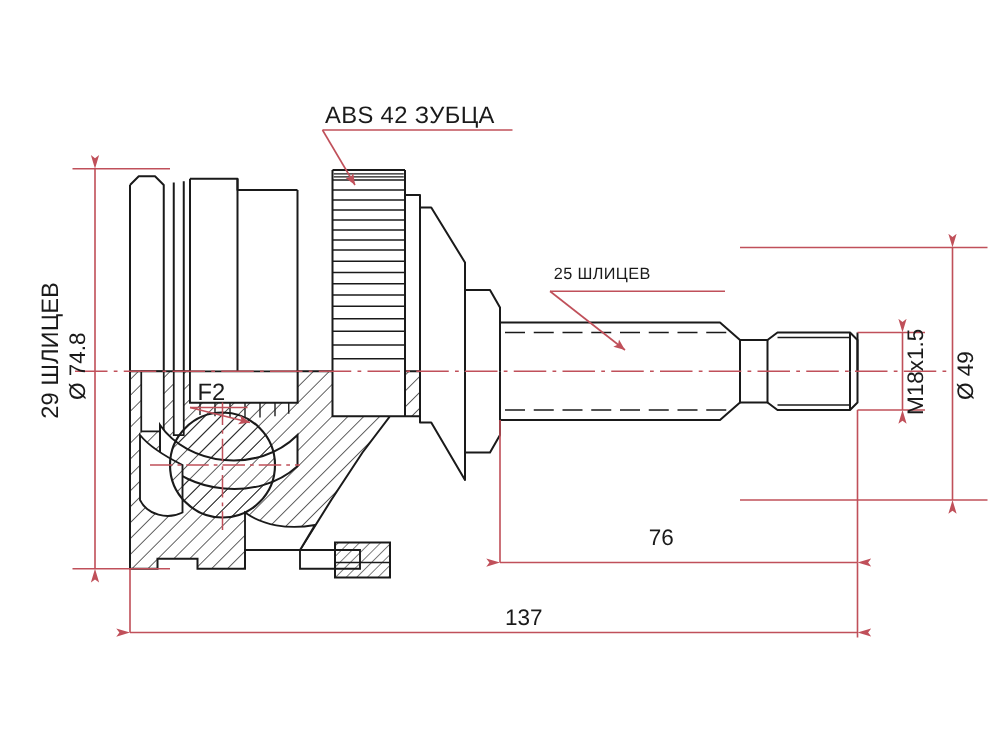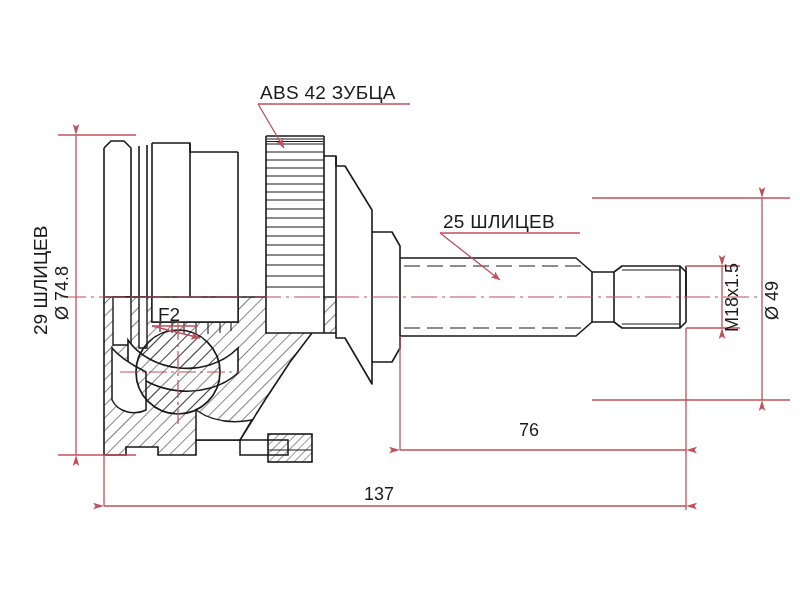--- a/index.html
+++ b/index.html
@@ -42,35 +42,35 @@
   .lbl-part {
     left: 436px;
     top: 82px;
     font-size: 19px;
     font-weight: bold;
     letter-spacing: 0.2px;
   }
   .lbl-splines25 {
     left: 443px;
     top: 211px;
-    font-size: 19px;
+    font-size: 13px;
     letter-spacing: 0.3px;
   }
   .lbl-f2 {
     left: 158px;
     top: 304px;
     font-size: 19px;
   }
   .lbl-76 {
     left: 519px;
     top: 420px;
     font-size: 18px;
   }
   .lbl-137 {
-    left: 364px;
+    left: 404px;
     top: 484px;
     font-size: 18px;
   }
   .vlbl {
     position: absolute;
     color: #1a1a1a;
     white-space: nowrap;
     font-size: 18px;
     transform-origin: 0 0;
     transform: rotate(-90deg);

